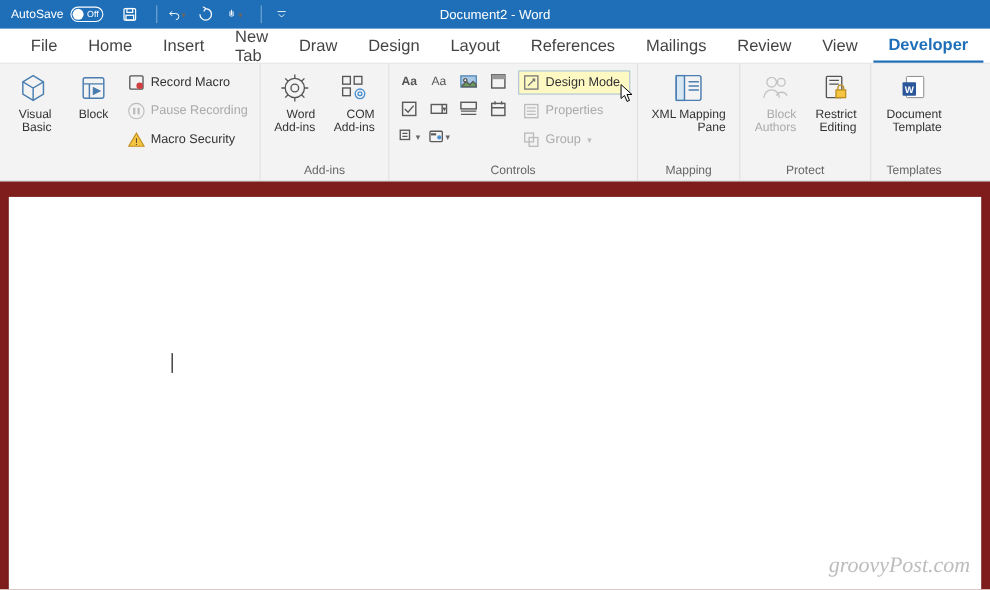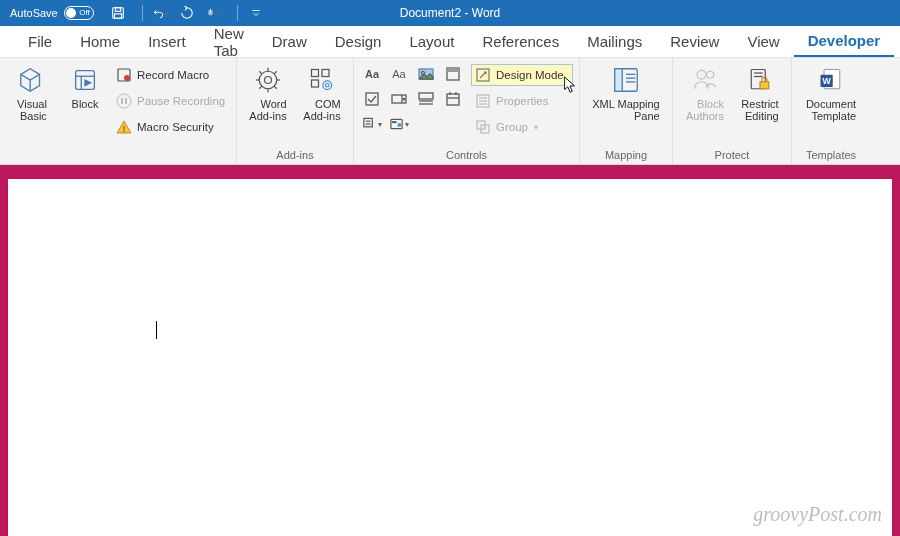--- a/index.html
+++ b/index.html
@@ -38,21 +38,21 @@
   .smallbtn { display: flex; align-items: center; gap: 5px; font-size: 11.5px; color: #333; padding: 2px 4px; cursor: pointer; height: 22px; }
   .smallbtn.dim { color: #aaa; }
   .smallbtn .sicon { width: 16px; height: 16px; display: flex; align-items: center; justify-content: center; }
   .smallbtn.hover { background: #fef9c3; border: 1px solid #aac4dd; padding: 1px 3px; }
 
   .grid3 { display: grid; grid-template-columns: repeat(4, 22px); grid-template-rows: repeat(3, 22px); gap: 3px 5px; padding: 2px 2px; }
   .gic { width: 20px; height: 20px; display: flex; align-items: center; justify-content: center; cursor: pointer; }
   .gic svg { stroke: #5a5a5a; fill: none; stroke-width: 1.3; }
 
   
-  .docarea { background: #be185d; height: calc(536px - 26px - 32px - 107px); padding: 14px 0 0 0; position: relative; }
+  .docarea { background: #7f1d1d; height: calc(536px - 26px - 32px - 107px); padding: 14px 0 0 0; position: relative; }
   .page { background: #fff; margin: 0 8px; height: 100%; box-shadow: 0 1px 3px rgba(0,0,0,0.15); position: relative; }
   .cursor { position: absolute; left: 148px; top: 142px; width: 1px; height: 18px; background: #000; }
 
   .watermark { position: absolute; right: 18px; bottom: 10px; font-family: Georgia, serif; color: #bdbdbd; font-size: 20px; font-style: italic; }
 
   .arrow-cursor { position: absolute; left: 563px; top: 76px; width: 14px; height: 18px; z-index: 20; }
   .dd { font-size: 8px; color: #666; margin-left: 1px; }
   .dd.dim { color: #bbb; }
 </style>
 </head>

